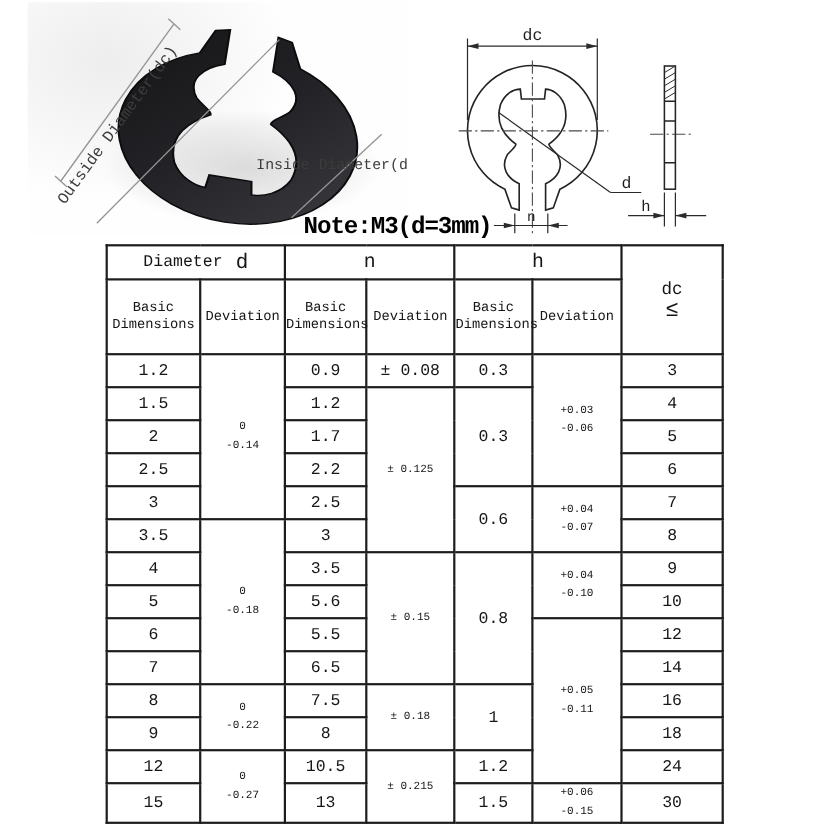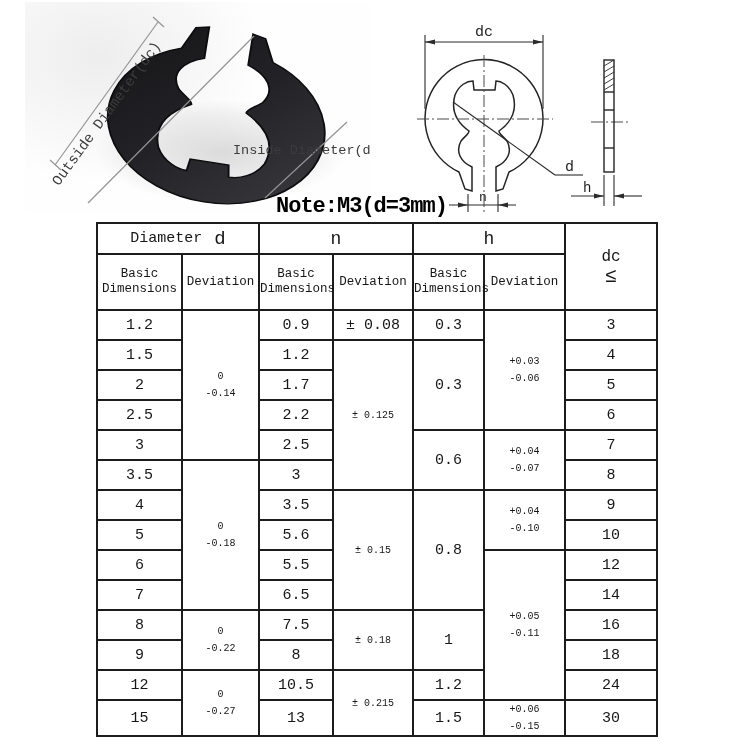--- a/index.html
+++ b/index.html
@@ -10,21 +10,21 @@
   
   #note{left:276px;top:194px;font-size:22px;font-weight:bold;letter-spacing:-1px;color:#000000;}
 
   
   #spec-table{left:96px;top:222px;}
   table{border-collapse:collapse;table-layout:fixed;width:560px;}
   th,td{border:2px solid #1c1c1c;text-align:center;vertical-align:middle;padding:0;
         font-weight:normal;background:#fff;}
   tr.h1{height:31px;}
   tr.h1 th{font-size:18px;}
-  tr.h2{height:56px;}
+  tr.h2{height:68px;}
   tr.h2 th{font-size:12.5px;line-height:15px;}
   tr.dr{height:30px;}
   td{font-size:15px;}
   td.dev{font-size:10px;line-height:17px;white-space:pre-line;}
   .diam{display:flex;justify-content:center;align-items:center;gap:12px;}
   .diam .word{font-size:15px;}
   .diam .sym{font-size:19px;}
   .dccell div{line-height:20px;}
   .dccell .dcsym{font-size:16px;}
   .dccell .leq{font-size:20px;}

